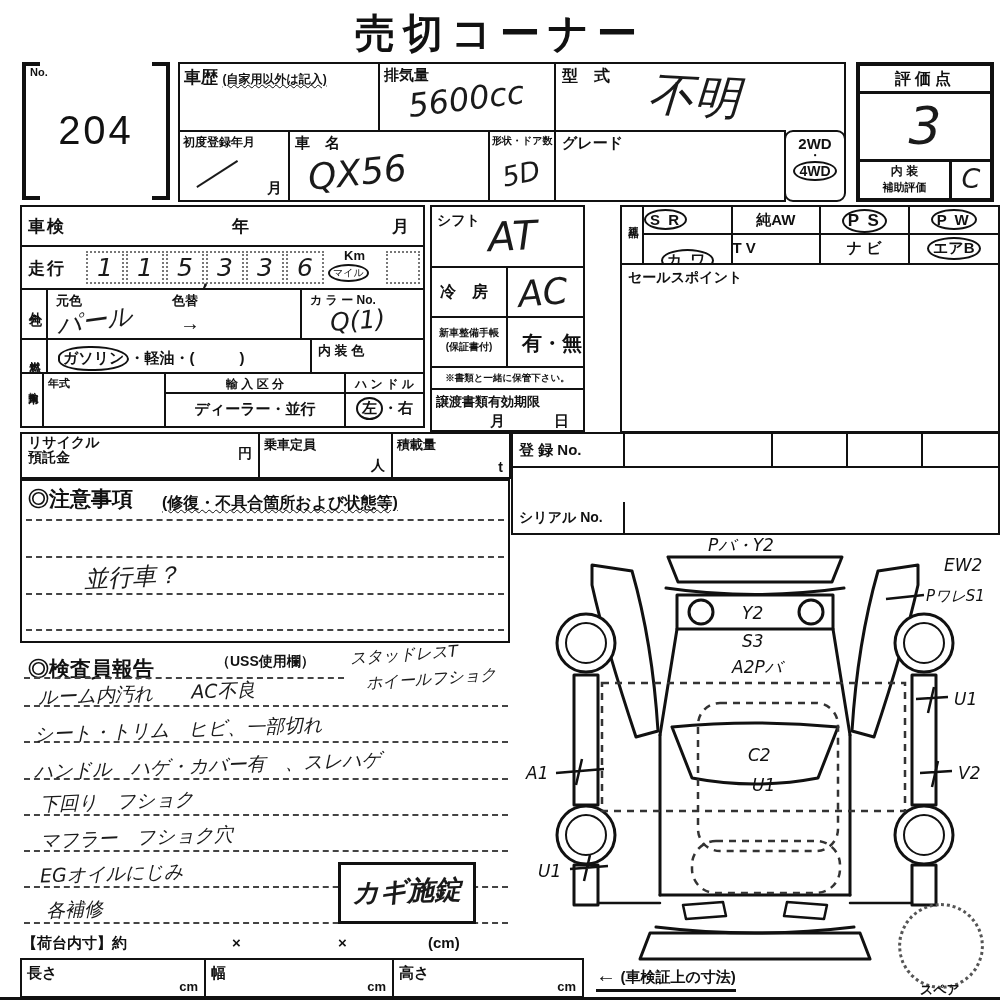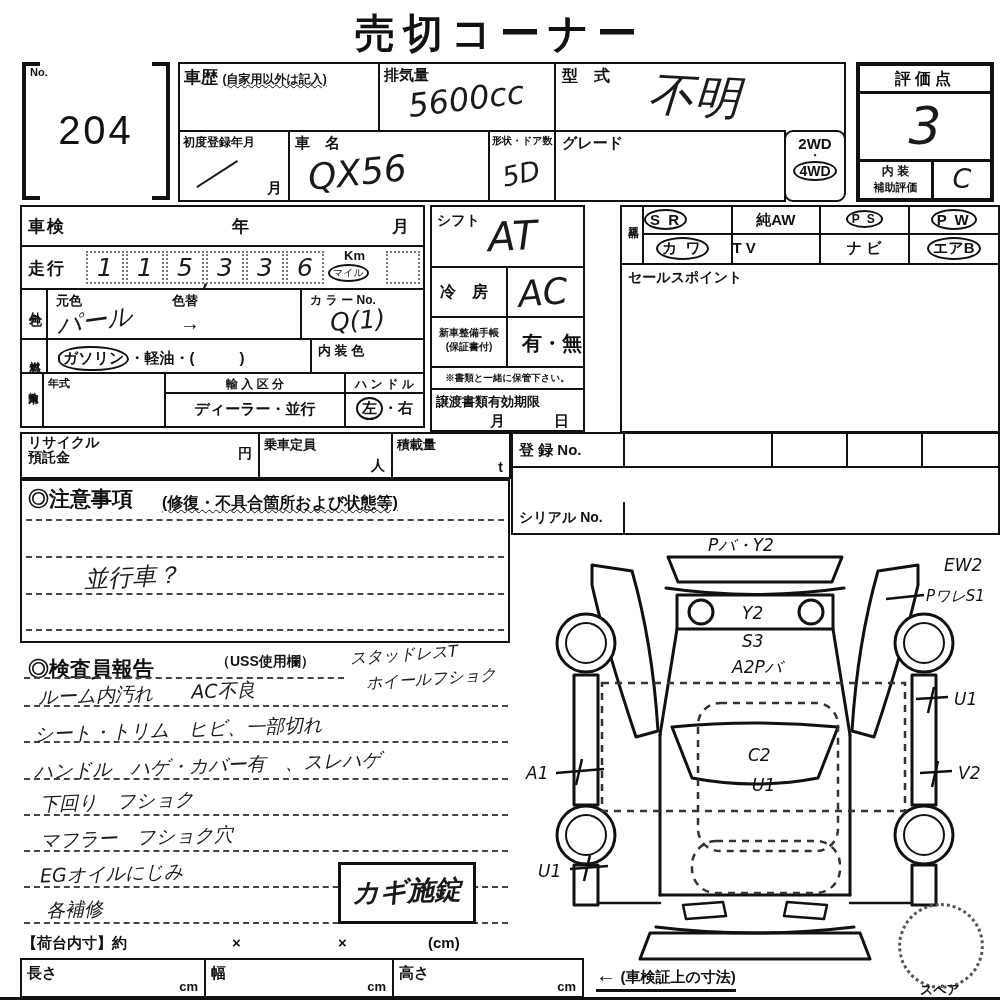--- a/index.html
+++ b/index.html
@@ -63,21 +63,21 @@
   <div class="b" style="font-size:11px;line-height:6px;">・</div>
   <div style="margin-top:3px;"><span class="b circled" style="font-size:14px;">4WD</span></div>
 </div>
 
 <div class="abs" style="left:856px;top:62px;width:138px;height:140px;border:4px solid #111;box-sizing:border-box;">
   <div style="height:28px;border-bottom:3px solid #111;text-align:center;font-weight:bold;font-size:16px;letter-spacing:4px;padding-top:3px;box-sizing:border-box;">評価点</div>
   <div style="height:68px;border-bottom:3px solid #111;text-align:center;box-sizing:border-box;">
     <span class="hw" style="font-size:52px;line-height:64px;">3</span>
   </div>
   <div style="height:36px;display:flex;">
-    <div style="width:74px;border-right:3px solid #111;text-align:center;box-sizing:border-box;">
+    <div style="width:92px;border-right:3px solid #111;text-align:center;box-sizing:border-box;">
       <div class="b" style="font-size:12px;margin-top:1px;">内 装</div>
       <div class="b" style="font-size:11px;">補助評価</div>
     </div>
     <div style="flex:1;text-align:center;">
       <span class="hw" style="font-size:27px;line-height:34px;">C</span>
     </div>
   </div>
 </div>
 
 <div class="cell" style="left:20px;top:205px;width:405px;height:42px;">
@@ -166,23 +166,23 @@
   <span class="b abs" style="right:14px;top:22px;font-size:15px;">日</span>
 </div>
 
 <div class="cell" style="left:620px;top:205px;width:380px;height:60px;">
   <div class="abs" style="left:0;top:0;width:22px;height:100%;border-right:2px solid #111;box-sizing:border-box;">
     <span class="b vert" style="font-size:10px;margin:2px 0 0 4px;display:inline-block;">純正品</span>
   </div>
   <div class="abs" style="left:22px;top:0;right:0;bottom:0;display:grid;grid-template-columns:1fr 1fr 1fr 1fr;grid-template-rows:1fr 1fr;">
     <div style="border-right:2px solid #111;border-bottom:2px solid #111;text-align:left;padding-top:2px;"><span class="b circled" style="font-size:15px;letter-spacing:2px;">S R</span></div>
     <div style="border-right:2px solid #111;border-bottom:2px solid #111;text-align:center;padding-top:4px;"><span class="b" style="font-size:15px;">純AW</span></div>
-    <div style="border-right:2px solid #111;border-bottom:2px solid #111;text-align:center;padding-top:2px;"><span class="b circled" style="font-size:12px;letter-spacing:2px;">P S</span></div>
+    <div style="border-right:2px solid #111;border-bottom:2px solid #111;text-align:center;padding-top:2px;"><span class="b circled" style="font-size:17px;letter-spacing:2px;">P S</span></div>
     <div style="border-bottom:2px solid #111;text-align:center;padding-top:2px;"><span class="b circled" style="font-size:15px;letter-spacing:2px;">P W</span></div>
-    <div style="border-right:2px solid #111;padding-top:2px;margin-left:12px;"><span class="b circled" style="font-size:15px;letter-spacing:2px;">カ ワ</span></div>
+    <div style="border-right:2px solid #111;text-align:center;padding-top:14px;"><span class="b circled" style="font-size:15px;letter-spacing:2px;">カ ワ</span></div>
     <div style="border-right:2px solid #111;text-align:left;padding-top:4px;"><span class="b" style="font-size:15px;">T V</span></div>
     <div style="border-right:2px solid #111;text-align:center;padding-top:4px;"><span class="b" style="font-size:15px;">ナ ビ</span></div>
     <div style="text-align:center;padding-top:2px;"><span class="b circled" style="font-size:15px;">エアB</span></div>
   </div>
 </div>
 <div class="cell" style="left:620px;top:263px;width:380px;height:170px;">
   <span class="b abs" style="left:6px;top:4px;font-size:14px;">セールスポイント</span>
 </div>
 
 <div class="cell" style="left:20px;top:432px;width:240px;height:47px;">

